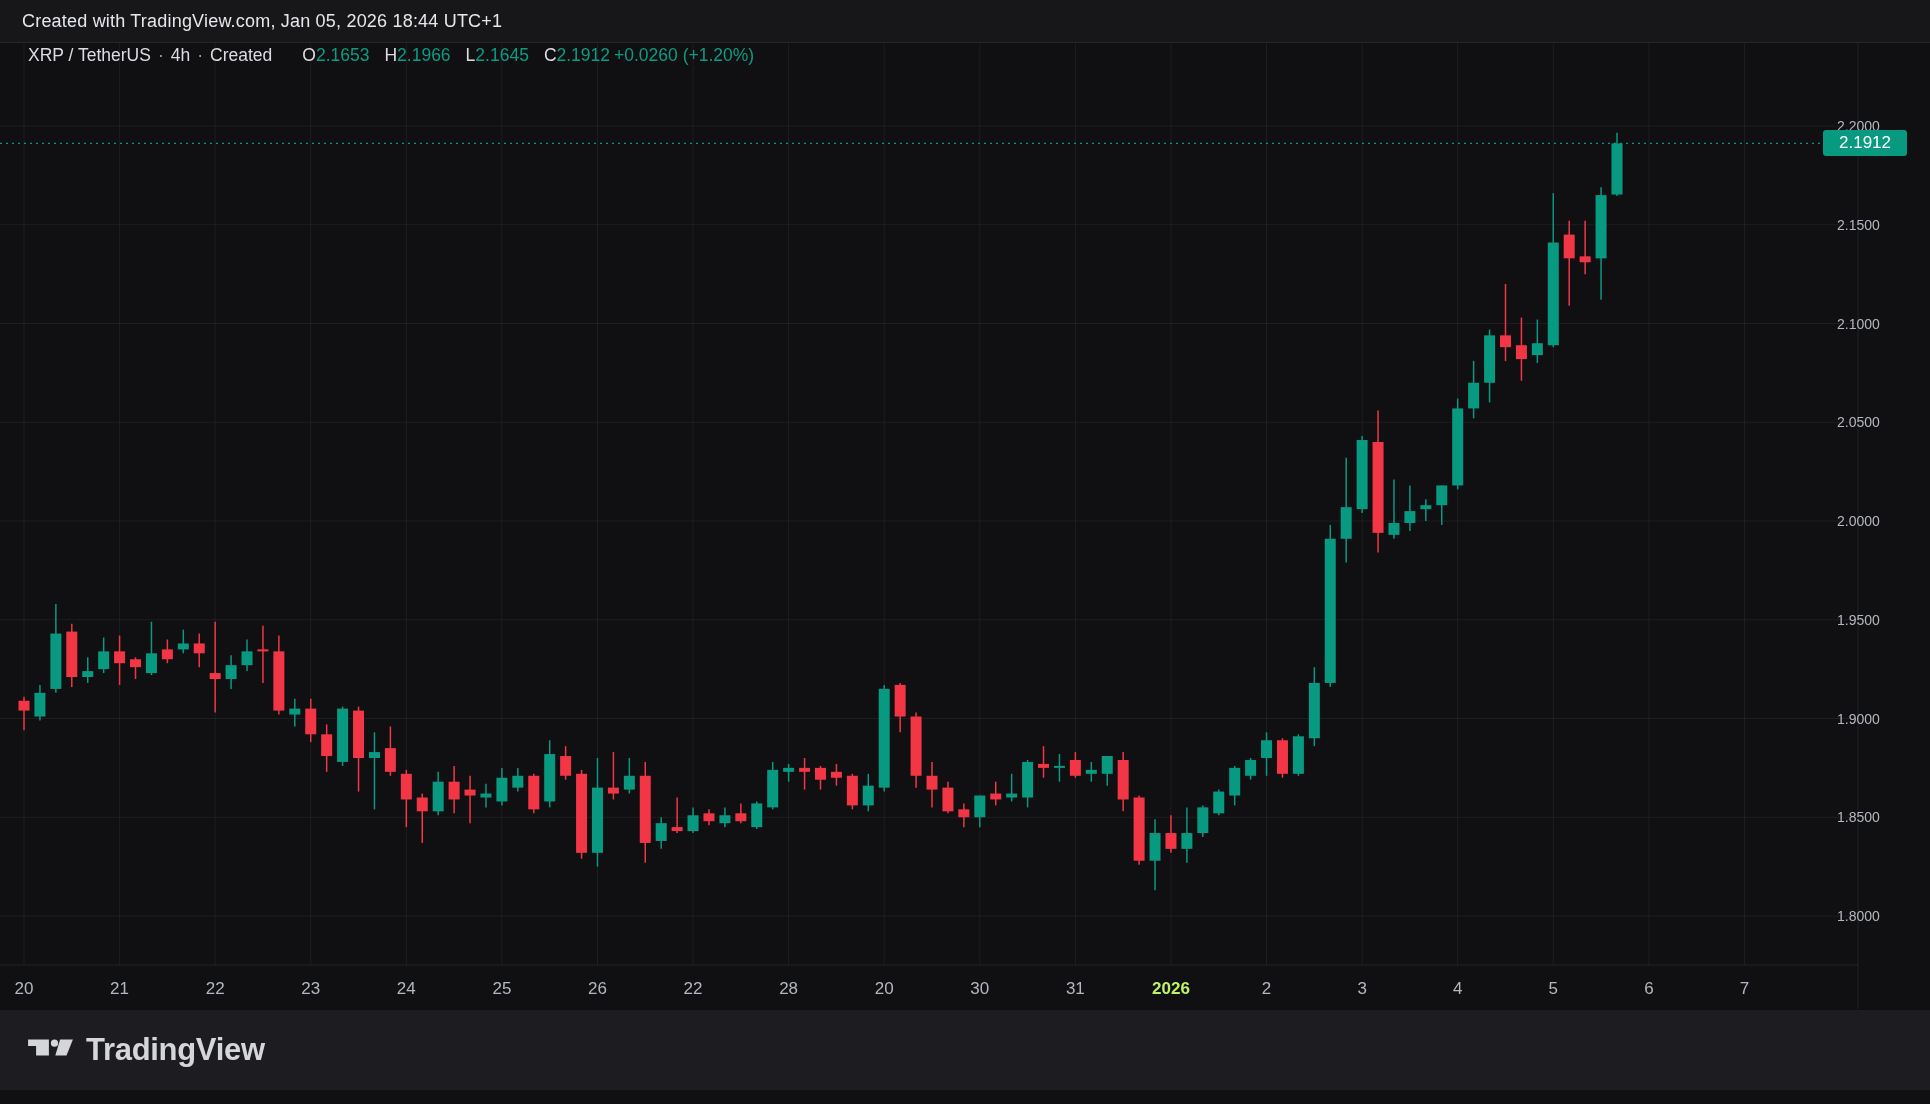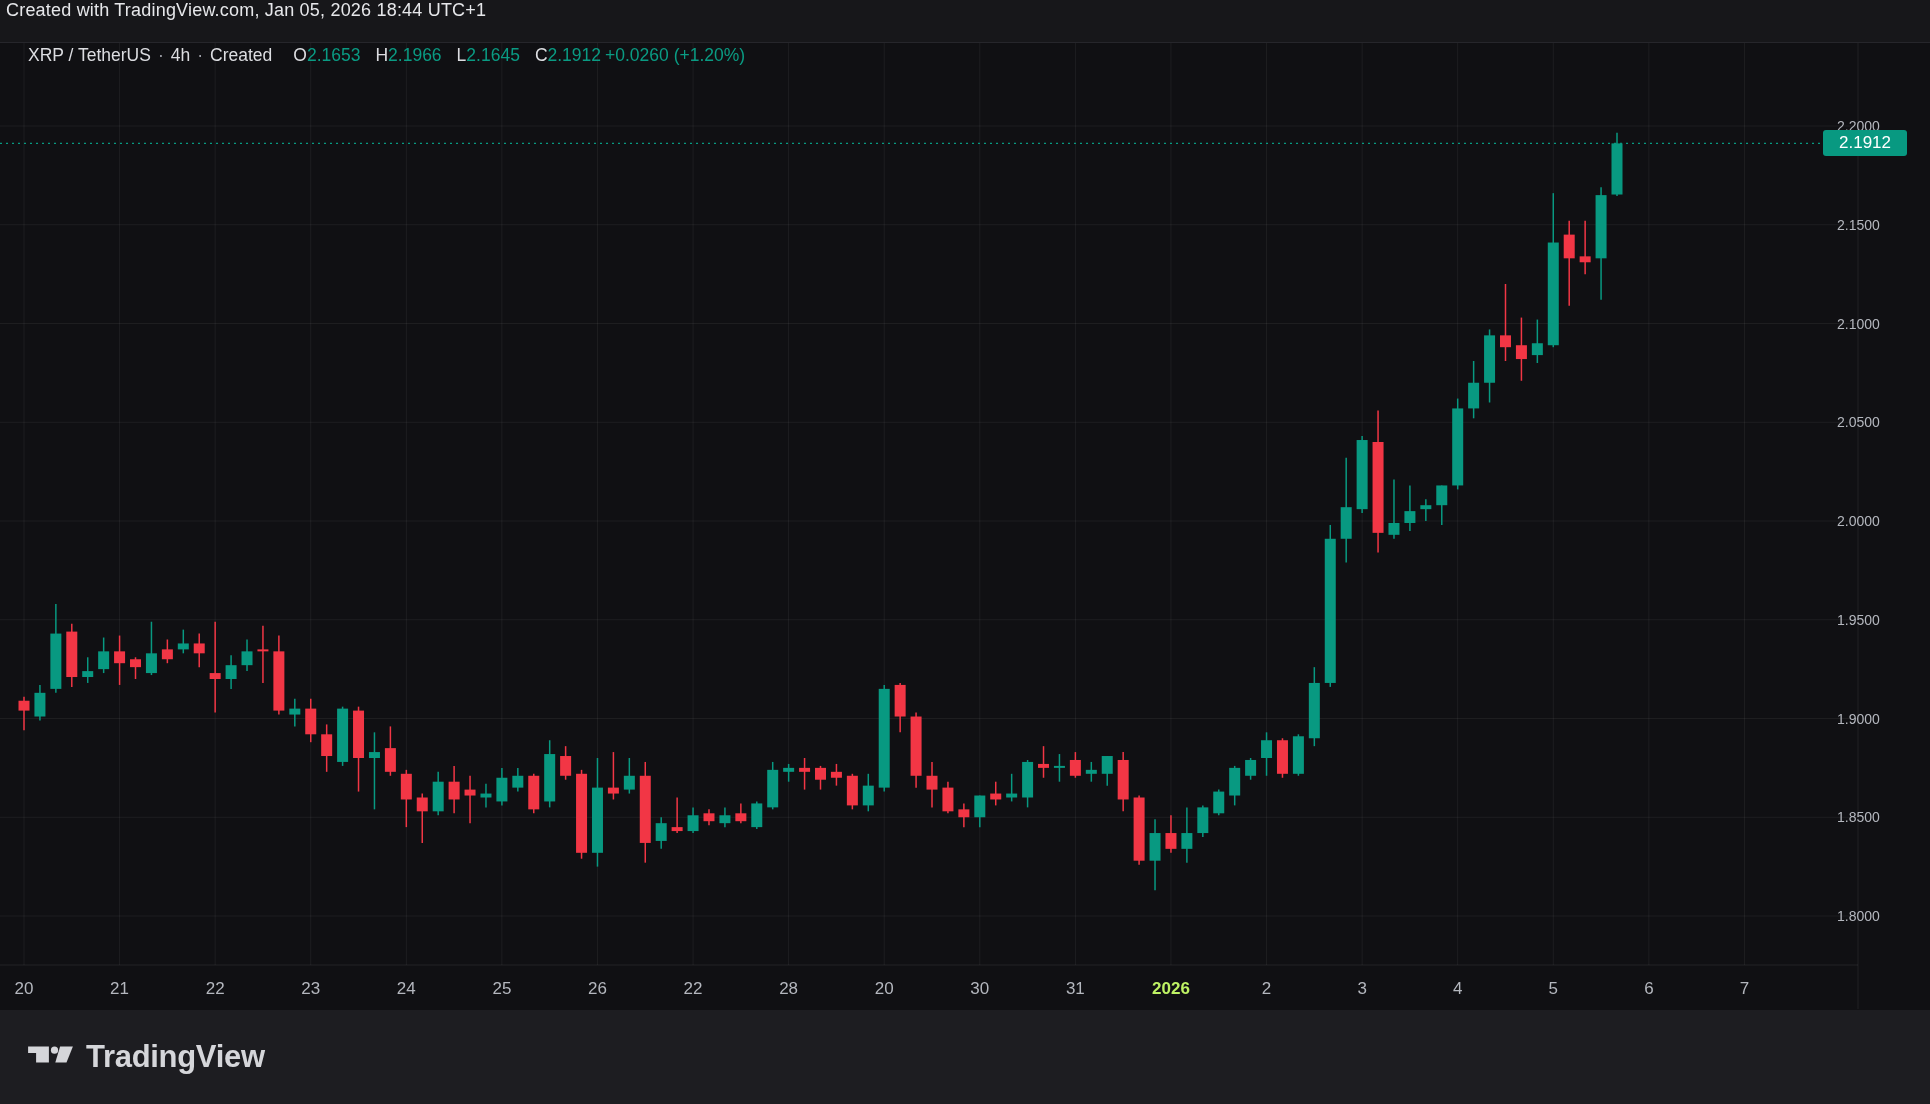--- a/index.html
+++ b/index.html
@@ -1,51 +1,51 @@
 <!DOCTYPE html>
 <html><head>
 <meta charset="utf-8">
 <style>
   html,body{margin:0;padding:0;background:#101013;}
   body{position:relative;width:1930px;height:1104px;overflow:hidden;
        font-family:"Liberation Sans",sans-serif;-webkit-font-smoothing:antialiased;}
 
   
   .topbar{position:absolute;left:0;top:0;width:1930px;height:43px;background:#17171a;
-          border-bottom:1px solid #26262b;display:flex;
-          padding-left:6px;box-sizing:border-box;z-index:5;}
+          border-bottom:1px solid #26262b;display:flex;align-items:center;
+          padding-left:22px;box-sizing:border-box;z-index:5;}
   .topbar .t{color:#e6e7ea;font-size:18px;font-weight:500;letter-spacing:.2px;}
 
   
   #plot-svg{position:absolute;left:0;top:0;z-index:1;}
 
   
   .legend{position:absolute;left:28px;top:45px;display:flex;align-items:center;
           font-size:17.5px;font-weight:500;color:#dcdde1;z-index:6;white-space:nowrap;}
   .legend .sep{color:#9ea0a8;margin:0 7px;}
   .legend .pair{margin-left:15px;}
-  .legend .pair.first{margin-left:21px;}
+  .legend .pair.first{margin-left:30px;}
   .legend .k{color:#dcdde1;}
   .legend .v{color:#0a9b83;}
   .legend .chg{margin-left:4px;color:#0a9b83;}
 
   
   .ytick{position:absolute;left:1837px;height:20px;line-height:20px;
          font-size:14px;color:#b4b7be;z-index:4;}
   .xtick{position:absolute;top:977px;line-height:24px;font-size:17px;color:#b4b7be;
          transform:translateX(-50%);z-index:4;}
   .xtick.bold{color:#bef264;font-weight:700;}
 
   
   #price-label{position:absolute;left:1823px;width:84px;height:26px;background:#089981;
                border-radius:3px;color:#ffffff;font-size:17px;display:flex;
                align-items:center;justify-content:center;z-index:7;}
 
   
-  .footer{position:absolute;left:0;top:1010px;width:1930px;height:94px;background:#1d1d21;
+  .footer{position:absolute;left:0;top:1010px;width:1930px;height:80px;background:#1d1d21;
           display:flex;align-items:center;gap:13px;padding-left:28px;
           box-sizing:border-box;z-index:5;}
   .footer .brand{color:#d5d6da;font-size:31px;font-weight:700;letter-spacing:-.3px;}
 </style>
 </head>
 <body>
 
 <svg id="plot-svg" width="1930" height="1104" viewBox="0 0 1930 1104">
     <g>
       <line x1="24" x2="24" y1="43" y2="965" stroke="rgba(255,255,255,0.06)" stroke-width="1"></line>

